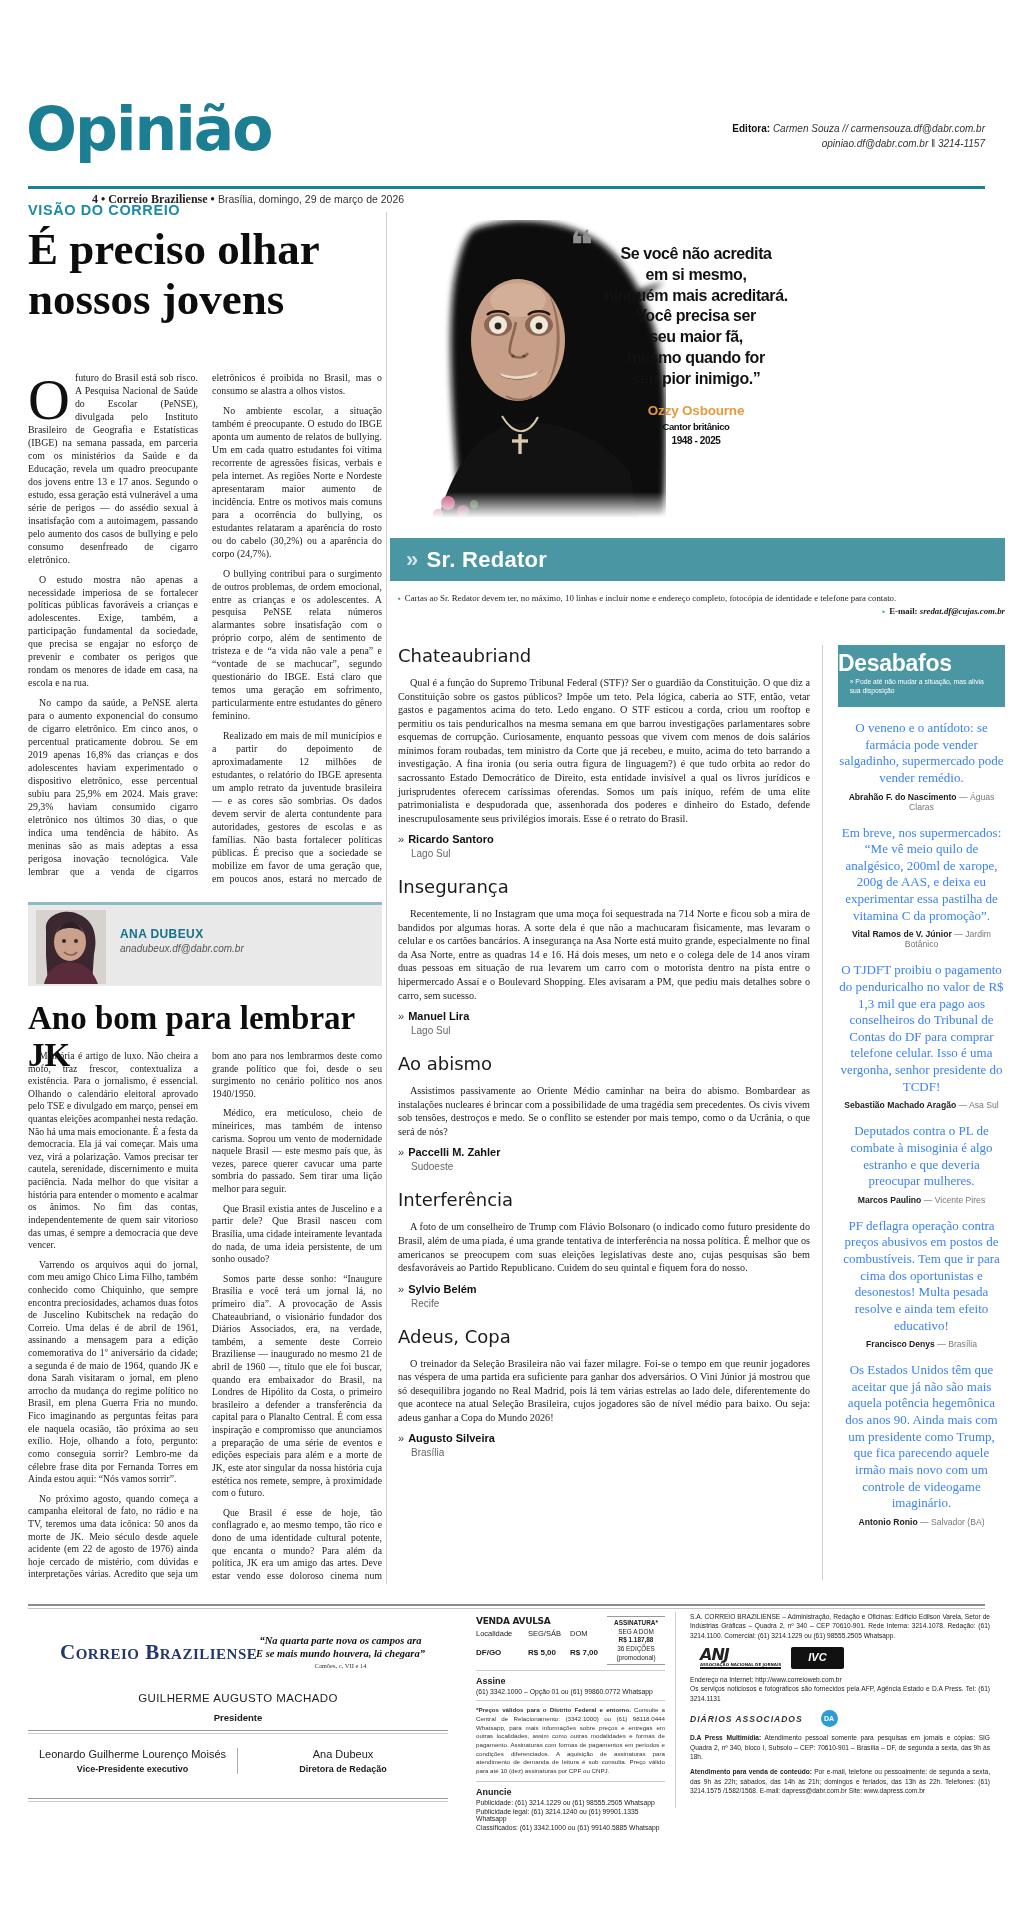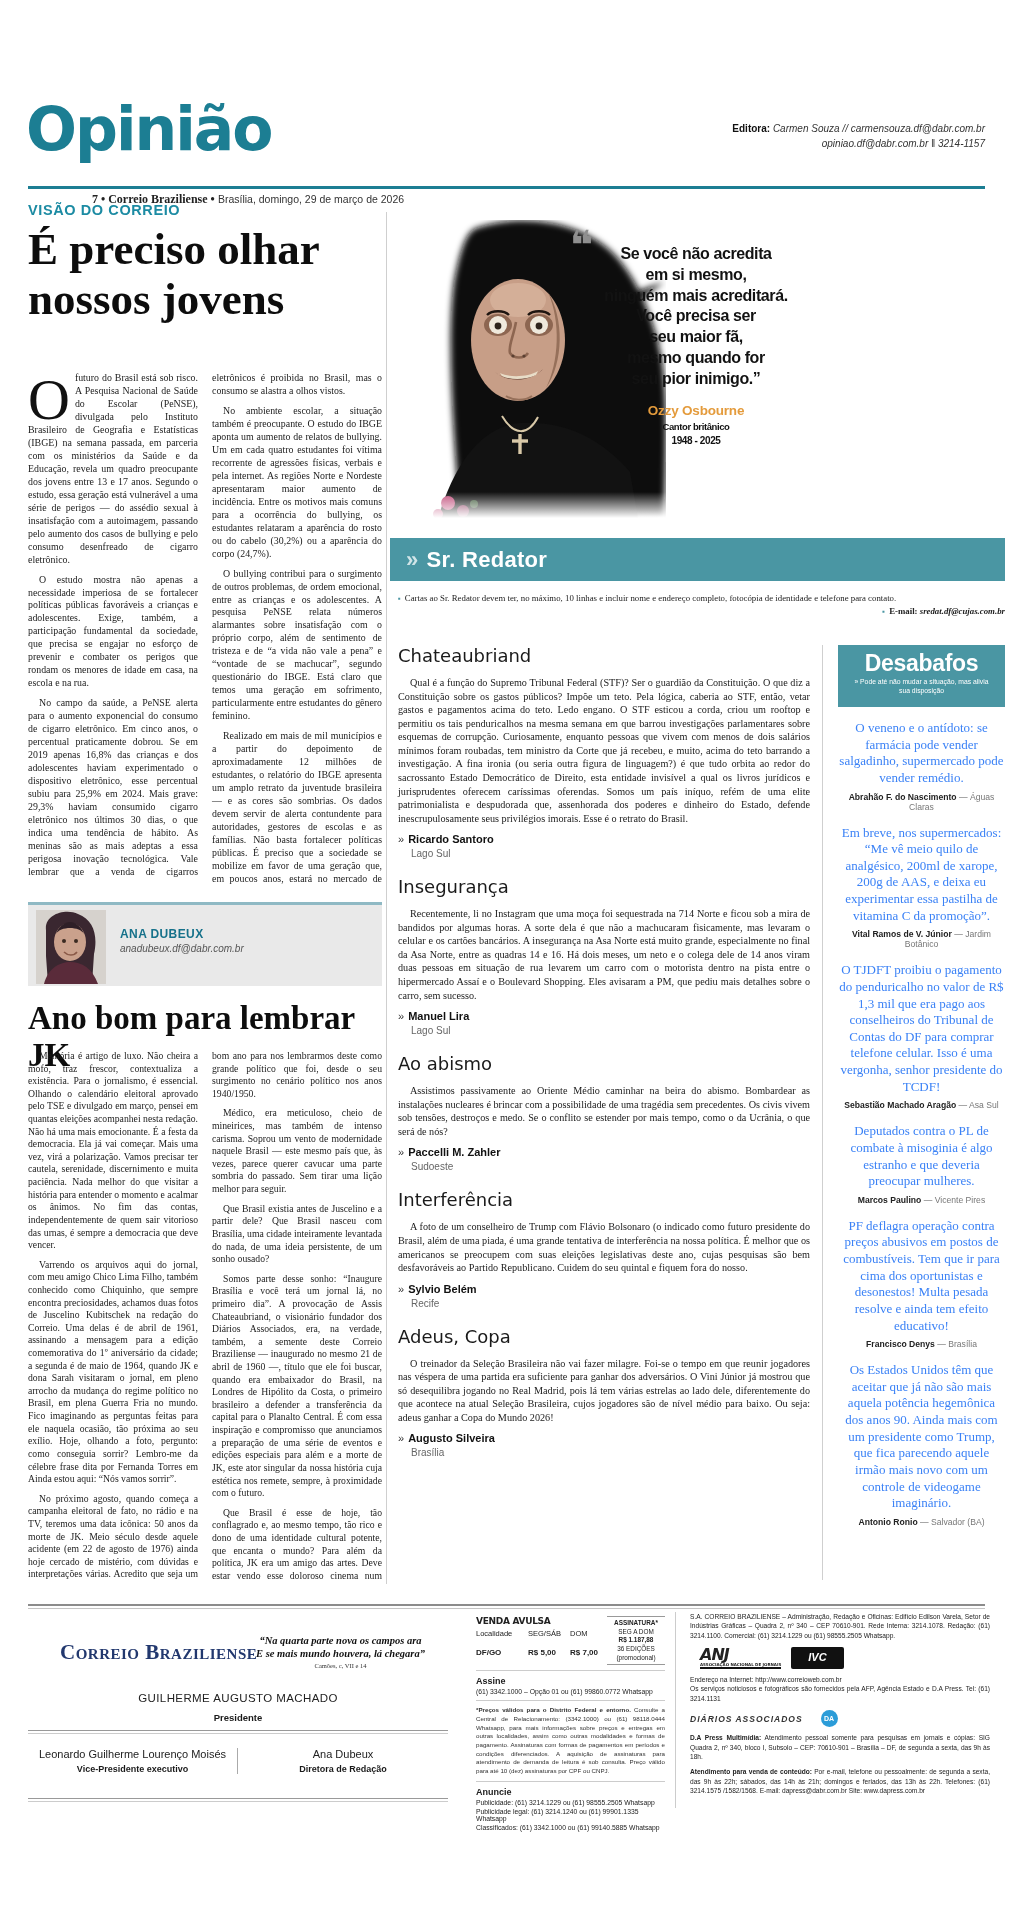--- a/index.html
+++ b/index.html
@@ -59,21 +59,21 @@
 
   .letters{left:398px;top:645px;width:412px}
   .letter h3{font-family:"DejaVu Sans",sans-serif;font-weight:normal;font-size:18px;color:#1a1a1a;margin:0 0 10px 0}
   .letter p{font-family:"Liberation Serif",serif;font-size:10.2px;line-height:1.33;text-align:justify;text-indent:12px;margin:0 0 8px 0}
   .letter .sig{margin:2px 0 17px 0;font-size:11px}
   .letter .sig .mk{color:#333;margin-right:4px}
   .letter .sig b{color:#111}
   .letter .sig .loc{display:block;font-weight:normal;font-size:10px;color:#666;margin:3px 0 0 13px}
 
   
-  .des-box{left:838px;top:645px;width:167px;height:62px;background:#4A96A3;color:#fff;text-align:center}
+  .des-box{left:838px;top:645px;width:167px;height:62px;background:#4A96A3;color:#fff;}
   .des-box .t{font-size:23px;font-weight:bold;letter-spacing:-.3px;padding-top:5px}
   .des-box .s{font-size:6.8px;line-height:1.3;width:86%;margin:1px auto 0}
   .des-items{left:838px;top:720px;width:167px}
   .des-item p{font-family:"Liberation Serif",serif;font-size:13px;line-height:1.28;text-align:center;color:#3b82f6;margin:0 0 5px 0}
   .des-item .sig{text-align:center;font-size:8.6px;color:#777;margin-bottom:13px}
   .des-item .sig b{color:#222}
 
   
   .frule1{left:28px;top:1604px;width:957px;height:2px;background:#8c8c8c}
   .frule2{left:28px;top:1608px;width:957px;height:1px;background:#c4c4c4}
@@ -126,21 +126,21 @@
 
 <div class="page">
 
   <div class="abs brand">Opinião</div>
   <div class="abs editor-info">
     <div><b>Editora:</b> <span class="em">Carmen Souza // carmensouza.df@dabr.com.br</span></div>
     <div class="em">opiniao.df@dabr.com.br ‖ 3214-1157</div>
   </div>
   <div class="abs brand-rule"></div>
   <div class="abs edition">
-    <span class="eb">7 • Correio Braziliense •</span>
+    <span class="eb">4 • Correio Braziliense •</span>
     <span class="er">Brasília, domingo, 29 de março de 2026</span>
   </div>
 
   <div class="abs kicker">VISÃO DO CORREIO</div>
   <h1 class="abs headline1">É preciso olhar nossos jovens</h1>
 
   <div class="abs bodycols">
     <p class="first"><span class="dropcap">O</span><span>futuro do Brasil está sob risco. A Pesquisa Nacional de Saúde do Escolar (PeNSE), divulgada pelo Instituto Brasileiro de Geografia e Estatísticas (IBGE) na semana passada, em parceria com os ministérios da Saúde e da Educação, revela um quadro preocupante dos jovens entre 13 e 17 anos. Segundo o estudo, essa geração está vulnerável a uma série de perigos — do assédio sexual à insatisfação com a autoimagem, passando pelo aumento dos casos de bullying e pelo consumo desenfreado de cigarro eletrônico.</span></p>
     <p>O estudo mostra não apenas a necessidade imperiosa de se fortalecer políticas públicas favoráveis a crianças e adolescentes. Exige, também, a participação fundamental da sociedade, que precisa se engajar no esforço de prevenir e combater os perigos que rondam os menores de idade em casa, na escola e na rua.</p>
     <p>No campo da saúde, a PeNSE alerta para o aumento exponencial do consumo de cigarro eletrônico. Em cinco anos, o percentual praticamente dobrou. Se em 2019 apenas 16,8% das crianças e dos adolescentes haviam experimentado o dispositivo eletrônico, esse percentual subiu para 25,9% em 2024. Mais grave: 29,3% haviam consumido cigarro eletrônico nos últimos 30 dias, o que indica uma tendência de hábito. As meninas são as mais adeptas a essa perigosa inovação tecnológica. Vale lembrar que a venda de cigarros eletrônicos é proibida no Brasil, mas o consumo se alastra a olhos vistos.</p>

